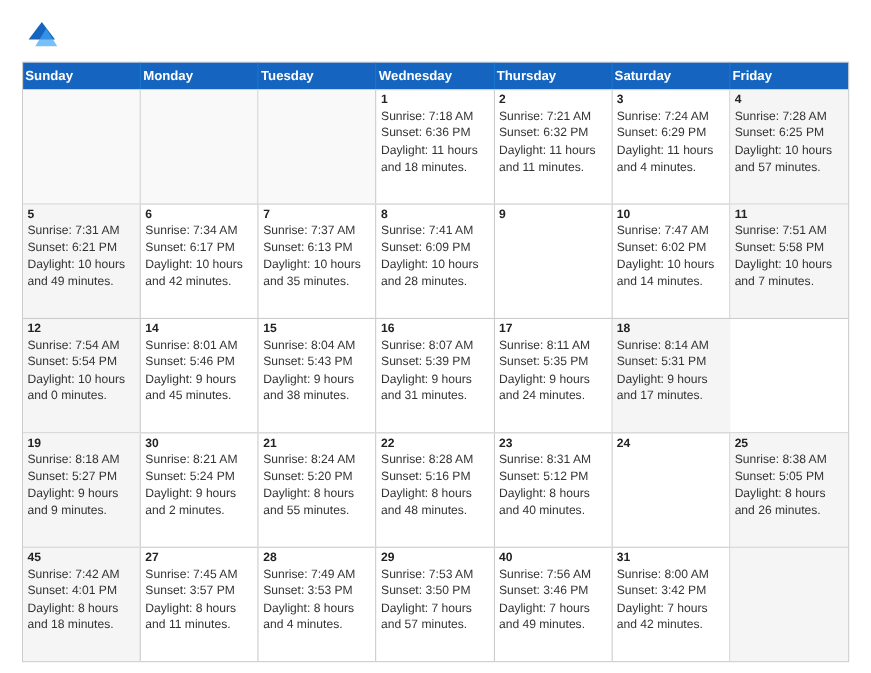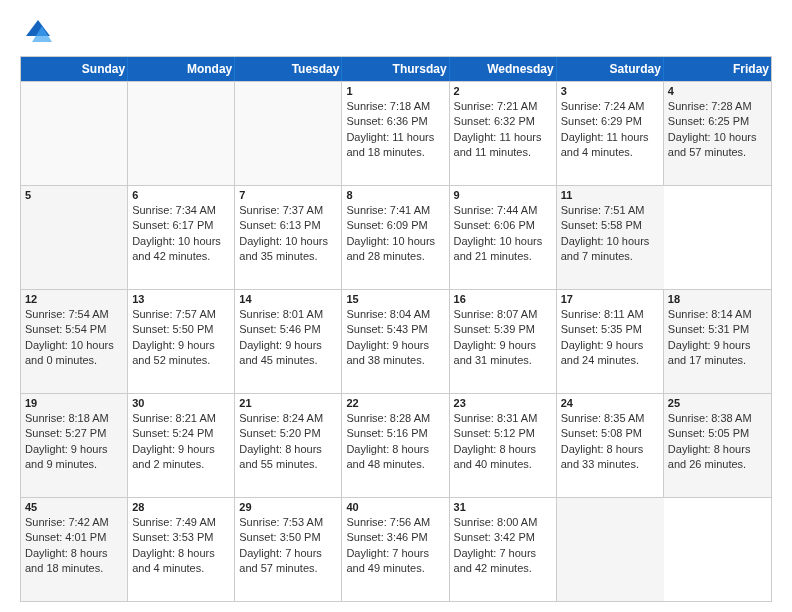--- a/index.html
+++ b/index.html
@@ -50,21 +50,21 @@
       flex-direction: column;
       border: 1px solid #ccc;
     }
     .cal-header {
       display: grid;
       grid-template-columns: repeat(7, 1fr);
       background: #1565c0;
     }
     .cal-header-cell {
       color: #fff;
-      text-align: right;
+      text-align: left;
       padding: 5px 2px;
       font-size: 12px;
       font-weight: bold;
       border-right: 1px solid #1976d2;
     }
     .cal-header-cell:last-child { border-right: none; }
     .cal-body {
       flex: 1;
       display: flex;
       flex-direction: column;
@@ -123,22 +123,22 @@
       <div class="subtitle"></div>
     </div>
   </div>
 
   <div class="calendar">
     <div class="cal-header">
 
     <div class="cal-header-cell">Sunday</div>
         <div class="cal-header-cell">Monday</div>
         <div class="cal-header-cell">Tuesday</div>
+        <div class="cal-header-cell">Wednesday</div>
         <div class="cal-header-cell">Thursday</div>
-        <div class="cal-header-cell">Wednesday</div>
         <div class="cal-header-cell">Saturday</div>
         <div class="cal-header-cell">Friday</div>
       </div>
     <div class="cal-body">
 
     <div class="cal-row">
           <div class="cal-cell empty"></div>
           <div class="cal-cell empty"></div>
           <div class="cal-cell empty"></div>
           <div class="cal-cell">
@@ -154,52 +154,52 @@
             <div class="day-info">Sunrise: 7:24 AM<br>Sunset: 6:29 PM<br>Daylight: 11 hours and 4 minutes.</div>
           </div>
           <div class="cal-cell weekend">
             <div class="day-number">4</div>
             <div class="day-info">Sunrise: 7:28 AM<br>Sunset: 6:25 PM<br>Daylight: 10 hours and 57 minutes.</div>
           </div>
         </div>
         <div class="cal-row">
           <div class="cal-cell weekend">
             <div class="day-number">5</div>
+            <div class="day-info">Sunrise: 7:31 AM<br>Sunset: 6:21 PM<br>Daylight: 10 hours and 49 minutes.</div>
           </div>
           <div class="cal-cell">
             <div class="day-number">6</div>
             <div class="day-info">Sunrise: 7:34 AM<br>Sunset: 6:17 PM<br>Daylight: 10 hours and 42 minutes.</div>
           </div>
           <div class="cal-cell">
             <div class="day-number">7</div>
             <div class="day-info">Sunrise: 7:37 AM<br>Sunset: 6:13 PM<br>Daylight: 10 hours and 35 minutes.</div>
           </div>
           <div class="cal-cell">
             <div class="day-number">8</div>
             <div class="day-info">Sunrise: 7:41 AM<br>Sunset: 6:09 PM<br>Daylight: 10 hours and 28 minutes.</div>
           </div>
           <div class="cal-cell">
             <div class="day-number">9</div>
-            <div class="day-info">Sunrise: 7:44 AM<br>Sunset: 6:06 PM<br>Daylight: 10 hours and 21 minutes.</div>
+          </div>
+          <div class="cal-cell">
+            <div class="day-number">10</div>
+            <div class="day-info">Sunrise: 7:47 AM<br>Sunset: 6:02 PM<br>Daylight: 10 hours and 14 minutes.</div>
           </div>
           <div class="cal-cell weekend">
             <div class="day-number">11</div>
             <div class="day-info">Sunrise: 7:51 AM<br>Sunset: 5:58 PM<br>Daylight: 10 hours and 7 minutes.</div>
           </div>
         </div>
         <div class="cal-row">
           <div class="cal-cell weekend">
             <div class="day-number">12</div>
             <div class="day-info">Sunrise: 7:54 AM<br>Sunset: 5:54 PM<br>Daylight: 10 hours and 0 minutes.</div>
           </div>
           <div class="cal-cell">
-            <div class="day-number">13</div>
-            <div class="day-info">Sunrise: 7:57 AM<br>Sunset: 5:50 PM<br>Daylight: 9 hours and 52 minutes.</div>
-          </div>
-          <div class="cal-cell">
             <div class="day-number">14</div>
             <div class="day-info">Sunrise: 8:01 AM<br>Sunset: 5:46 PM<br>Daylight: 9 hours and 45 minutes.</div>
           </div>
           <div class="cal-cell">
             <div class="day-number">15</div>
             <div class="day-info">Sunrise: 8:04 AM<br>Sunset: 5:43 PM<br>Daylight: 9 hours and 38 minutes.</div>
           </div>
           <div class="cal-cell">
             <div class="day-number">16</div>
             <div class="day-info">Sunrise: 8:07 AM<br>Sunset: 5:39 PM<br>Daylight: 9 hours and 31 minutes.</div>
@@ -229,31 +229,34 @@
           <div class="cal-cell">
             <div class="day-number">22</div>
             <div class="day-info">Sunrise: 8:28 AM<br>Sunset: 5:16 PM<br>Daylight: 8 hours and 48 minutes.</div>
           </div>
           <div class="cal-cell">
             <div class="day-number">23</div>
             <div class="day-info">Sunrise: 8:31 AM<br>Sunset: 5:12 PM<br>Daylight: 8 hours and 40 minutes.</div>
           </div>
           <div class="cal-cell">
             <div class="day-number">24</div>
-            <div class="day-info">Sunrise: 8:35 AM<br>Sunset: 5:08 PM<br>Daylight: 8 hours and 33 minutes.</div>
           </div>
           <div class="cal-cell weekend">
             <div class="day-number">25</div>
             <div class="day-info">Sunrise: 8:38 AM<br>Sunset: 5:05 PM<br>Daylight: 8 hours and 26 minutes.</div>
           </div>
         </div>
         <div class="cal-row">
           <div class="cal-cell weekend">
             <div class="day-number">45</div>
             <div class="day-info">Sunrise: 7:42 AM<br>Sunset: 4:01 PM<br>Daylight: 8 hours and 18 minutes.</div>
+          </div>
+          <div class="cal-cell">
+            <div class="day-number">27</div>
+            <div class="day-info">Sunrise: 7:45 AM<br>Sunset: 3:57 PM<br>Daylight: 8 hours and 11 minutes.</div>
           </div>
           <div class="cal-cell">
             <div class="day-number">28</div>
             <div class="day-info">Sunrise: 7:49 AM<br>Sunset: 3:53 PM<br>Daylight: 8 hours and 4 minutes.</div>
           </div>
           <div class="cal-cell">
             <div class="day-number">29</div>
             <div class="day-info">Sunrise: 7:53 AM<br>Sunset: 3:50 PM<br>Daylight: 7 hours and 57 minutes.</div>
           </div>
           <div class="cal-cell">

